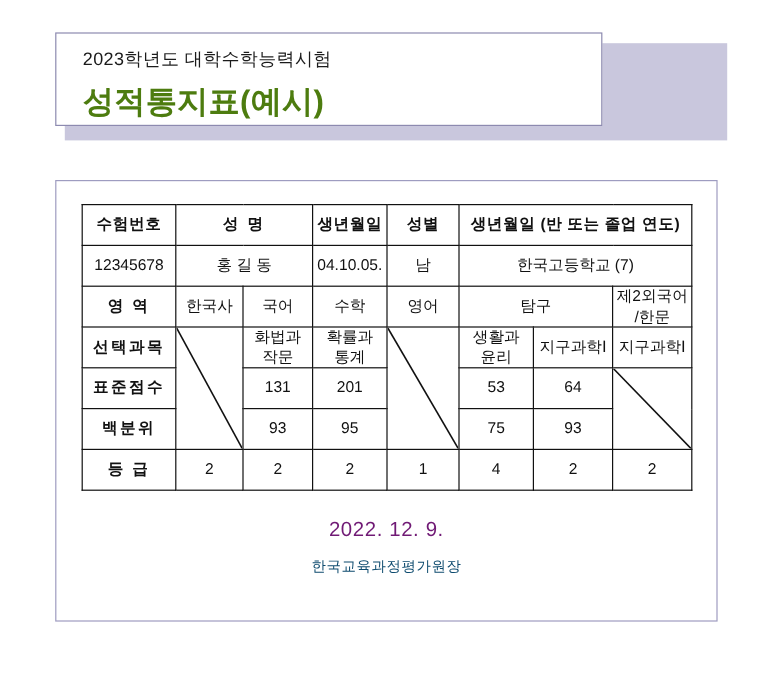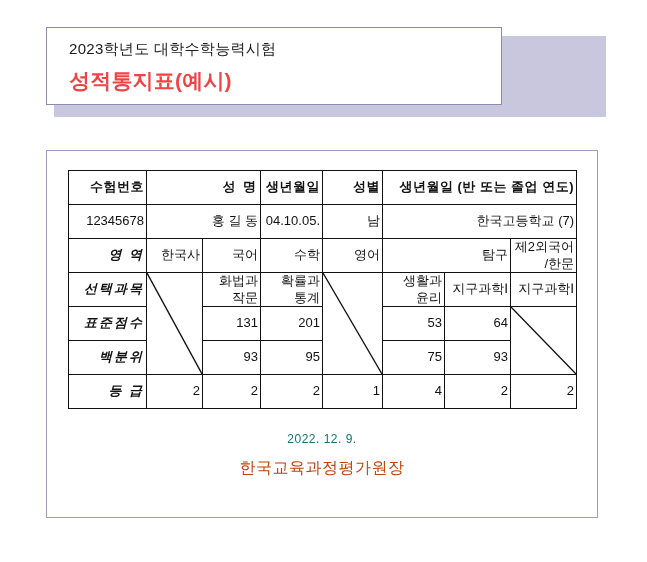--- a/index.html
+++ b/index.html
@@ -43,23 +43,23 @@
     box-sizing: border-box;
     padding: 12px 0 0 22px;
   }
   .header-line1 {
     font-size: 15px;
     color: #1b1b1b;
     letter-spacing: 0.3px;
     margin-bottom: 8px;
   }
   .header-line2 {
-    font-size: 21px;
-    font-weight: bold;
-    color: #ef4444;
+    font-size: 26px;
+    font-weight: bold;
+    color: #4d7c0f;
     letter-spacing: 0.2px;
   }
 
   
   .cert-frame {
     position: absolute;
     left: 46px;
     top: 150px;
     width: 552px;
     height: 368px;
@@ -72,41 +72,40 @@
   table.score-table {
     position: absolute;
     left: 68px;
     top: 170px;
     width: 508px;
     border-collapse: collapse;
     table-layout: fixed;
   }
   table.score-table td {
     border: 1px solid #111111;
-    text-align: right;
+    text-align: center;
     vertical-align: middle;
     font-size: 13px;
     color: #111111;
     padding: 0 2px;
     line-height: 1.25;
     height: 33px;
   }
   td.hd {
     font-weight: bold;
     letter-spacing: 2px;
     margin-top: 12px;
   }
   td.hd-tight {
     font-weight: bold;
     letter-spacing: 0.5px;
   }
   td.rowlabel {
     font-weight: bold;
     letter-spacing: 2px;
-    font-style: italic;
   }
   td.two-line {
     font-size: 12.5px;
     line-height: 1.25;
   }
   td.tall {
     height: 42px;
   }
 
   
@@ -127,28 +126,28 @@
 
   
   .footer {
     position: absolute;
     left: 46px;
     top: 432px;
     width: 552px;
     text-align: center;
   }
   .footer-date {
-    font-size: 12px;
-    color: #0f766e;
+    font-size: 17px;
+    color: #701a75;
     letter-spacing: 0.5px;
     margin-bottom: 12px;
   }
   .footer-org {
-    font-size: 16px;
-    color: #c2410c;
+    font-size: 12px;
+    color: #0c4a6e;
     letter-spacing: 0.5px;
   }
 </style>
 </head>
 <body>
 
 <div class="header-wrap">
   <div class="header-shadow"></div>
   <div class="header-box">
     <div class="header-line1">2023학년도  대학수학능력시험</div>

